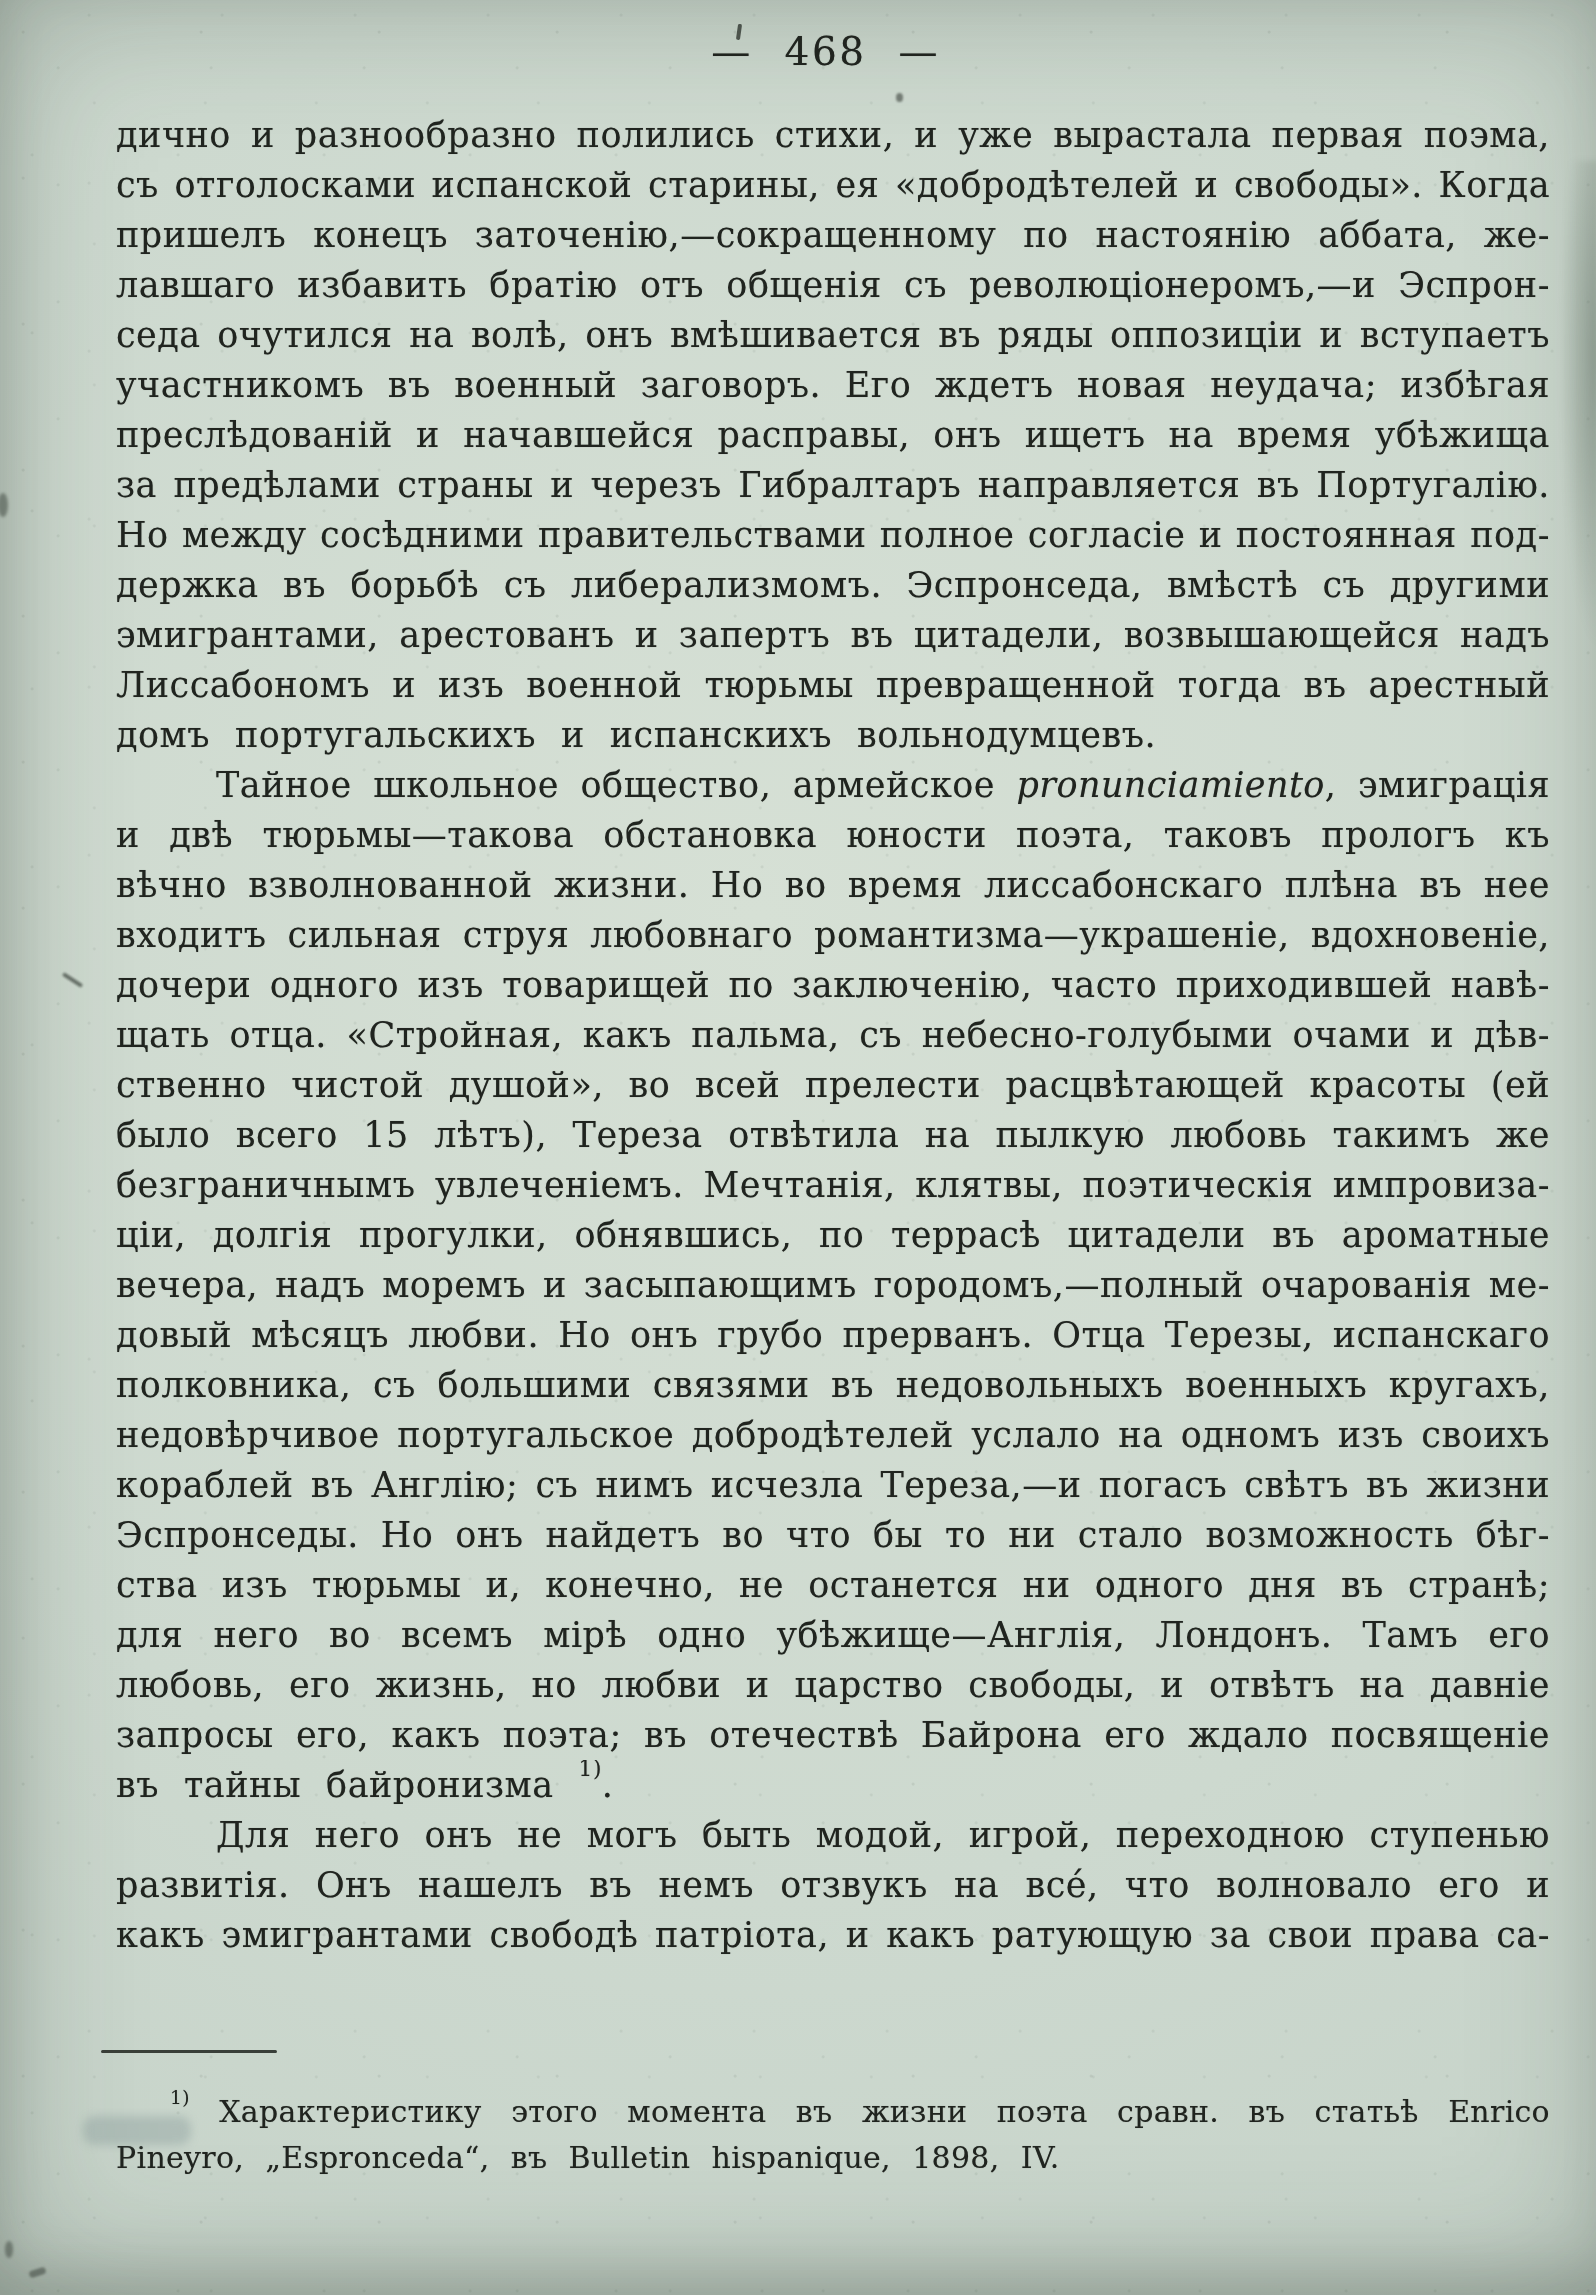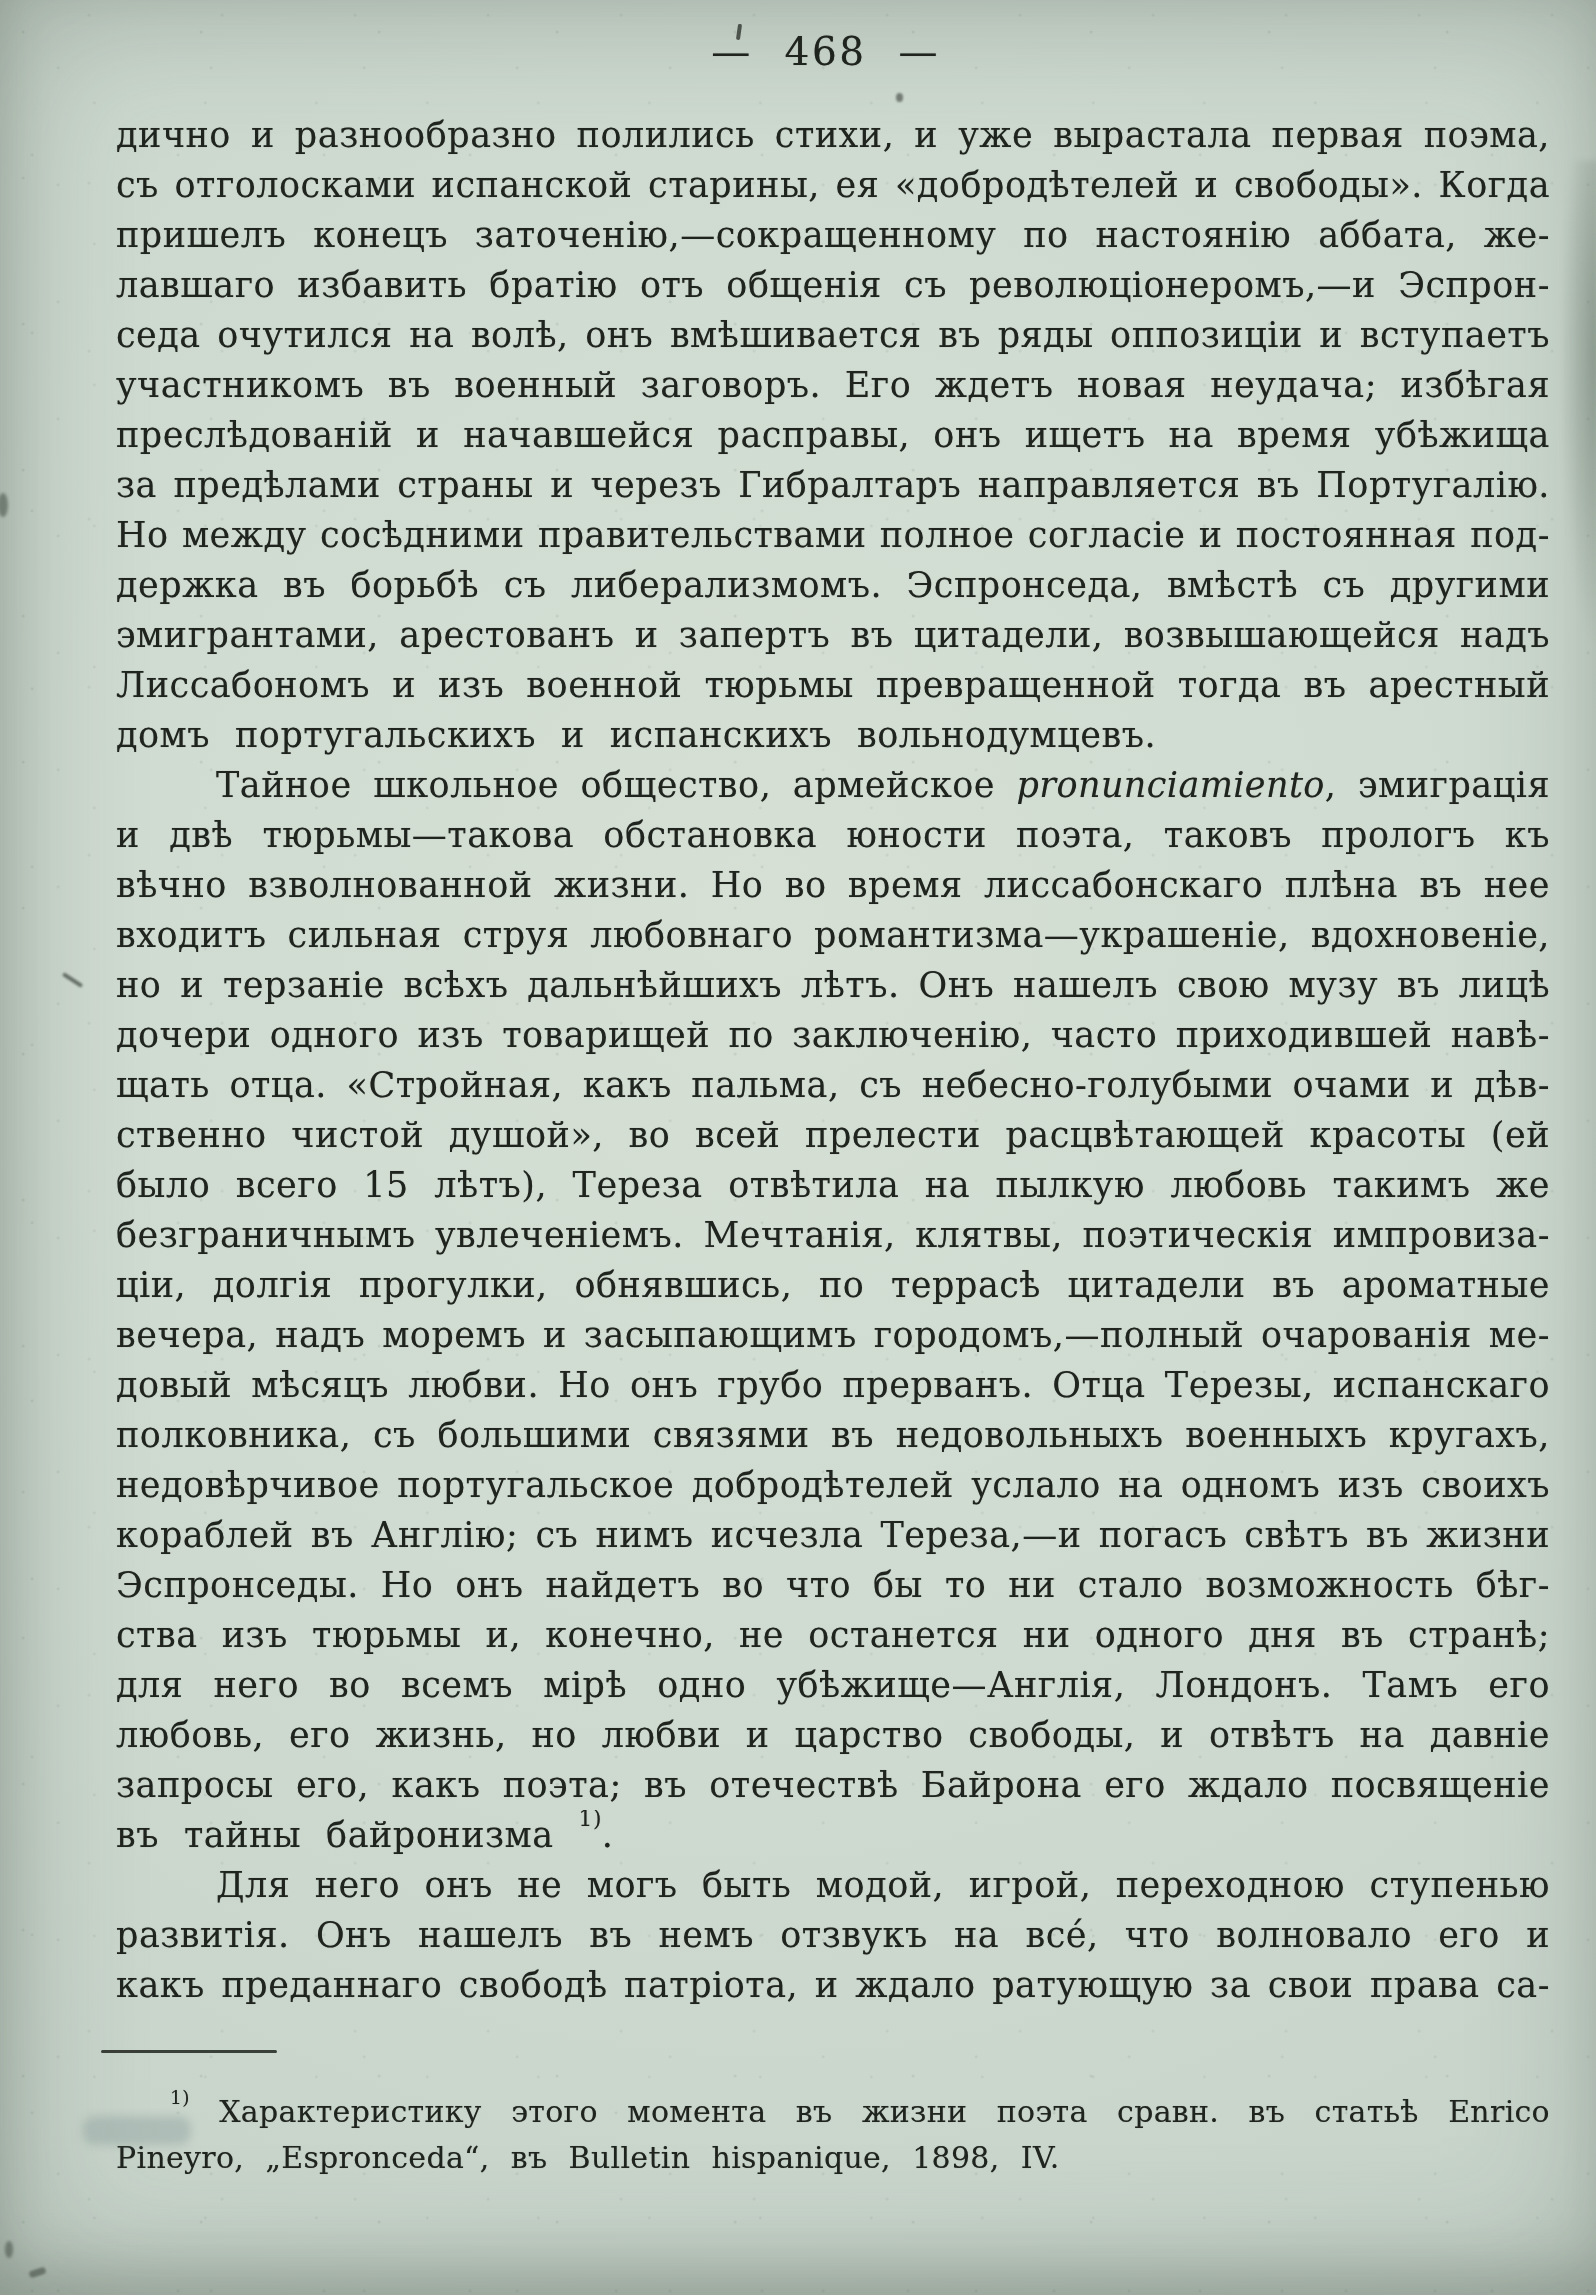--- a/index.html
+++ b/index.html
@@ -120,41 +120,40 @@
       <div class="line">за предѣлами страны и черезъ Гибралтаръ направляется въ Португалію.</div>
       <div class="line">Но между сосѣдними правительствами полное согласіе и постоянная под-</div>
       <div class="line">держка въ борьбѣ съ либерализмомъ. Эспронседа, вмѣстѣ съ другими</div>
       <div class="line">эмигрантами, арестованъ и запертъ въ цитадели, возвышающейся надъ</div>
       <div class="line">Лиссабономъ и изъ военной тюрьмы превращенной тогда въ арестный</div>
       <div class="line para-end">домъ португальскихъ и испанскихъ вольнодумцевъ.</div>
       <div class="line indent">Тайное школьное общество, армейское <em>pronunciamiento</em>, эмиграція</div>
       <div class="line">и двѣ тюрьмы—такова обстановка юности поэта, таковъ прологъ къ</div>
       <div class="line">вѣчно взволнованной жизни. Но во время лиссабонскаго плѣна въ нее</div>
       <div class="line">входитъ сильная струя любовнаго романтизма—украшеніе, вдохновеніе,</div>
-      <div class="line">но и терзаніе всѣхъ дальнѣйшихъ лѣтъ. Онъ нашелъ свою музу въ лицѣ</div>
       <div class="line">дочери одного изъ товарищей по заключенію, часто приходившей навѣ-</div>
       <div class="line">щать отца. «Стройная, какъ пальма, съ небесно-голубыми очами и дѣв-</div>
       <div class="line">ственно чистой душой», во всей прелести расцвѣтающей красоты (ей</div>
       <div class="line">было всего 15 лѣтъ), Тереза отвѣтила на пылкую любовь такимъ же</div>
       <div class="line">безграничнымъ увлеченіемъ. Мечтанія, клятвы, поэтическія импровиза-</div>
       <div class="line">ціи, долгія прогулки, обнявшись, по террасѣ цитадели въ ароматные</div>
       <div class="line">вечера, надъ моремъ и засыпающимъ городомъ,—полный очарованія ме-</div>
       <div class="line">довый мѣсяцъ любви. Но онъ грубо прерванъ. Отца Терезы, испанскаго</div>
       <div class="line">полковника, съ большими связями въ недовольныхъ военныхъ кругахъ,</div>
       <div class="line">недовѣрчивое португальское добродѣтелей услало на одномъ изъ своихъ</div>
       <div class="line">кораблей въ Англію; съ нимъ исчезла Тереза,—и погасъ свѣтъ въ жизни</div>
       <div class="line">Эспронседы. Но онъ найдетъ во что бы то ни стало возможность бѣг-</div>
       <div class="line">ства изъ тюрьмы и, конечно, не останется ни одного дня въ странѣ;</div>
       <div class="line">для него во всемъ мірѣ одно убѣжище—Англія, Лондонъ. Тамъ его</div>
       <div class="line">любовь, его жизнь, но любви и царство свободы, и отвѣтъ на давніе</div>
       <div class="line">запросы его, какъ поэта; въ отечествѣ Байрона его ждало посвященіе</div>
       <div class="line para-end">въ тайны байронизма <sup>1)</sup>.</div>
       <div class="line indent">Для него онъ не могъ быть модой, игрой, переходною ступенью</div>
       <div class="line">развитія. Онъ нашелъ въ немъ отзвукъ на все́, что волновало его и</div>
-      <div class="line">какъ преданнаго свободѣ патріота, и ждало ратующую за свои права са-</div>
+      <div class="line">какъ эмигрантами свободѣ патріота, и какъ ратующую за свои права са-</div>
     </div>
 
   <div class="footnote-rule"></div>
 
   <div class="footnotes" id="footnotes">
       <div class="line indent"><sup>1)</sup> Характеристику этого момента въ жизни поэта сравн. въ статьѣ Enrico</div>
       <div class="line para-end">Pineyro, „Espronceda“, въ Bulletin hispanique, 1898, IV.</div>
     </div>
 
   <div class="artifact a-tick"></div>

